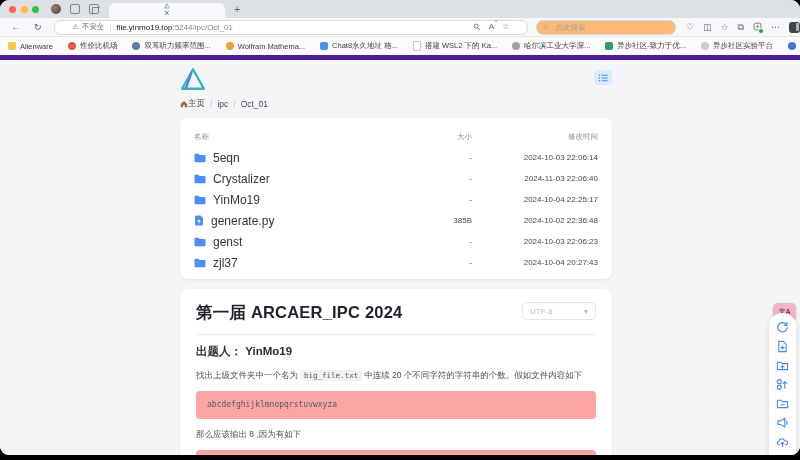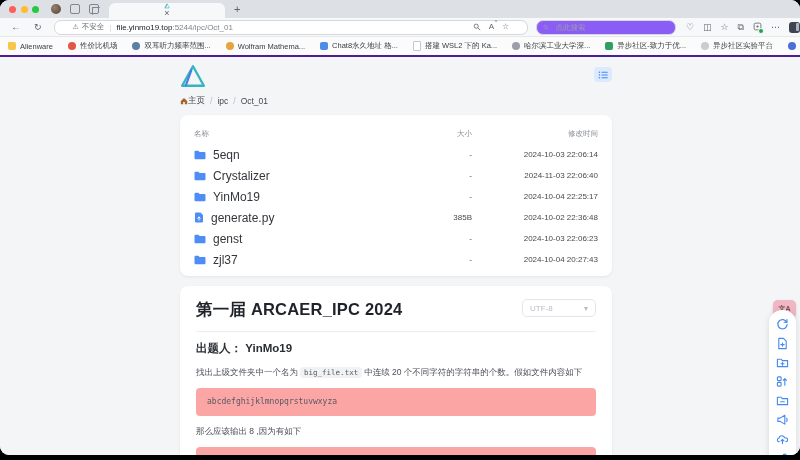--- a/index.html
+++ b/index.html
@@ -26,32 +26,32 @@
   .urlpill{margin-left:12px;width:452px;height:13px;background:#fff;border:1px solid #d5d8dc;border-radius:7px;display:flex;align-items:center;padding:0 18px;}
   .sec{display:flex;align-items:center;gap:3px;color:#5f6368;font-size:7.5px;white-space:nowrap;}
   .sec .warn{font-size:7px;}
   .sec-div{color:#d0d3d8;margin:0 5px;font-size:8px;}
   .url{font-size:8px;white-space:nowrap;overflow:hidden;flex:1;}
   .url .host{color:#202124}.url .rest{color:#80868b}
   .pill-icons{display:flex;align-items:center;gap:8px;color:#5f6368;margin-left:6px;}
   .pill-icons .gl{font-size:8px;line-height:1}
   .readaloud{position:relative;font-size:7.5px;}
   .readaloud i{position:absolute;top:-3px;right:-3px;font-style:normal;font-size:5px;}
-  .searchpill{margin-left:8px;width:130px;height:13px;background:#8b5cf6;border:1px solid #d5d8dc;border-radius:7px;display:flex;align-items:center;padding:0 6px;gap:4px;}
+  .searchpill{margin-left:8px;width:130px;height:13px;background:#fdba74;border:1px solid #d5d8dc;border-radius:7px;display:flex;align-items:center;padding:0 6px;gap:4px;}
   .searchpill input{border:none;outline:none;background:transparent;font-size:7.5px;width:100%;color:#202124;font-family:inherit;}
   .searchpill input::placeholder{color:#9aa0a6;}
   .nav-right{display:flex;align-items:center;gap:9px;margin-left:10px;color:#5f6368;}
   .nav-right .gl{font-size:9px;line-height:1;}
   .ext-wrap{position:relative;}
   .ext-dot{position:absolute;right:-2px;bottom:-1px;width:4px;height:4px;border-radius:50%;background:#1ea446;border:1px solid #f7f8fa;}
   .sidebar-btn{width:11px;height:11px;background:#3e4450;border-radius:3px;position:relative;}
   .sidebar-btn::after{content:"";position:absolute;right:1.5px;top:1.5px;bottom:1.5px;width:3px;background:#aeb4bf;border-radius:1px;}
 
   
-  .bookmarks{height:18px;background:#fbfbfc;display:flex;align-items:center;padding:0 8px;gap:15px;border-bottom:2px solid #4c1d95;}
+  .bookmarks{height:18px;background:#fbfbfc;display:flex;align-items:center;padding:0 8px;gap:15px;border-bottom:5px solid #4c1d95;}
   .bm{display:flex;align-items:center;gap:4px;white-space:nowrap;}
   .bm .bico{width:8px;height:8px;border-radius:2px;flex:none;}
   .bm .bico.circle{border-radius:50%;}
   .bm .bico.folder{border-radius:1px 2px 2px 2px;}
   .bm .bico.page{border:1px solid #c4c7cc;background:#fff;width:6px;height:8px;border-radius:1px;}
   .bm .blabel{font-size:7.5px;color:#3c4043;}
 
   
   .content{position:relative;height:401px;background:#f4f5f7;overflow:hidden;}
   .column{position:absolute;left:180px;width:432px;top:0;}

